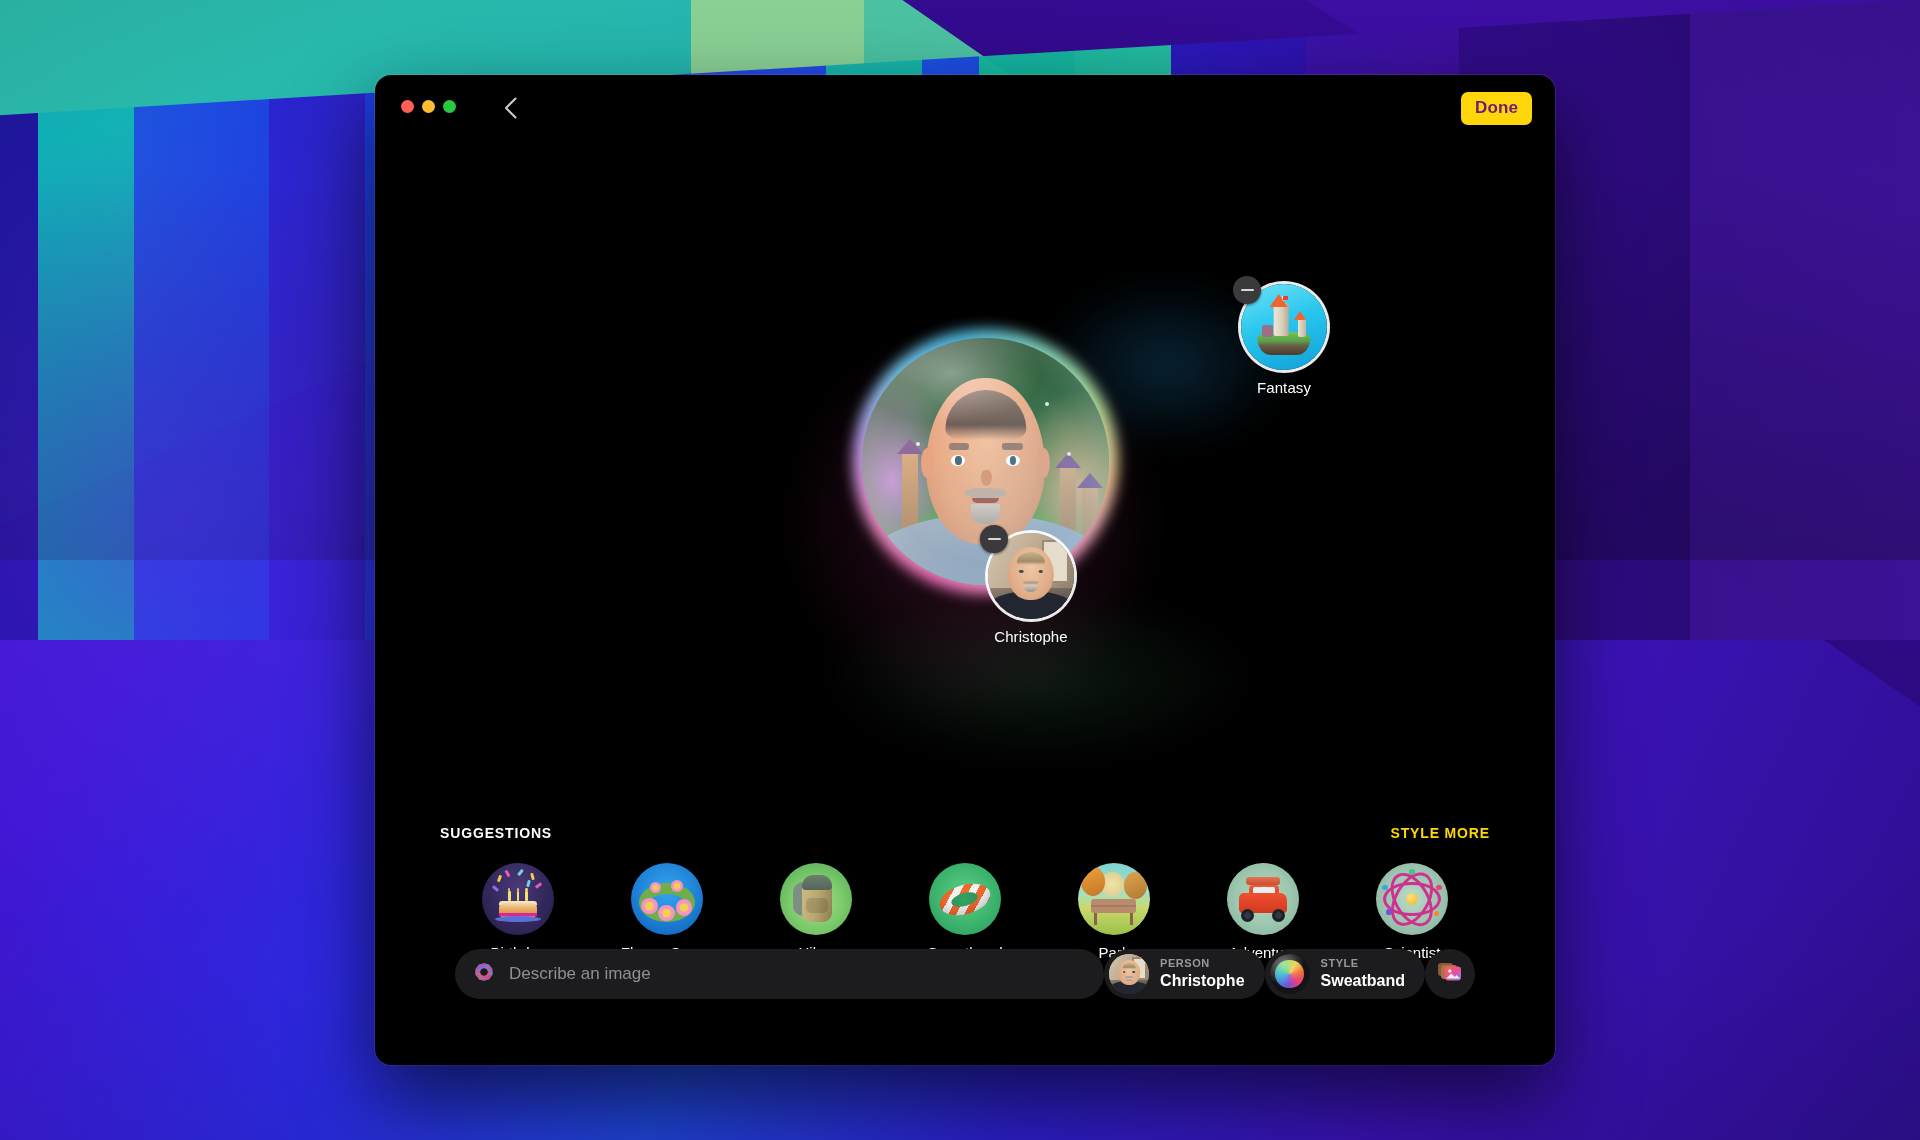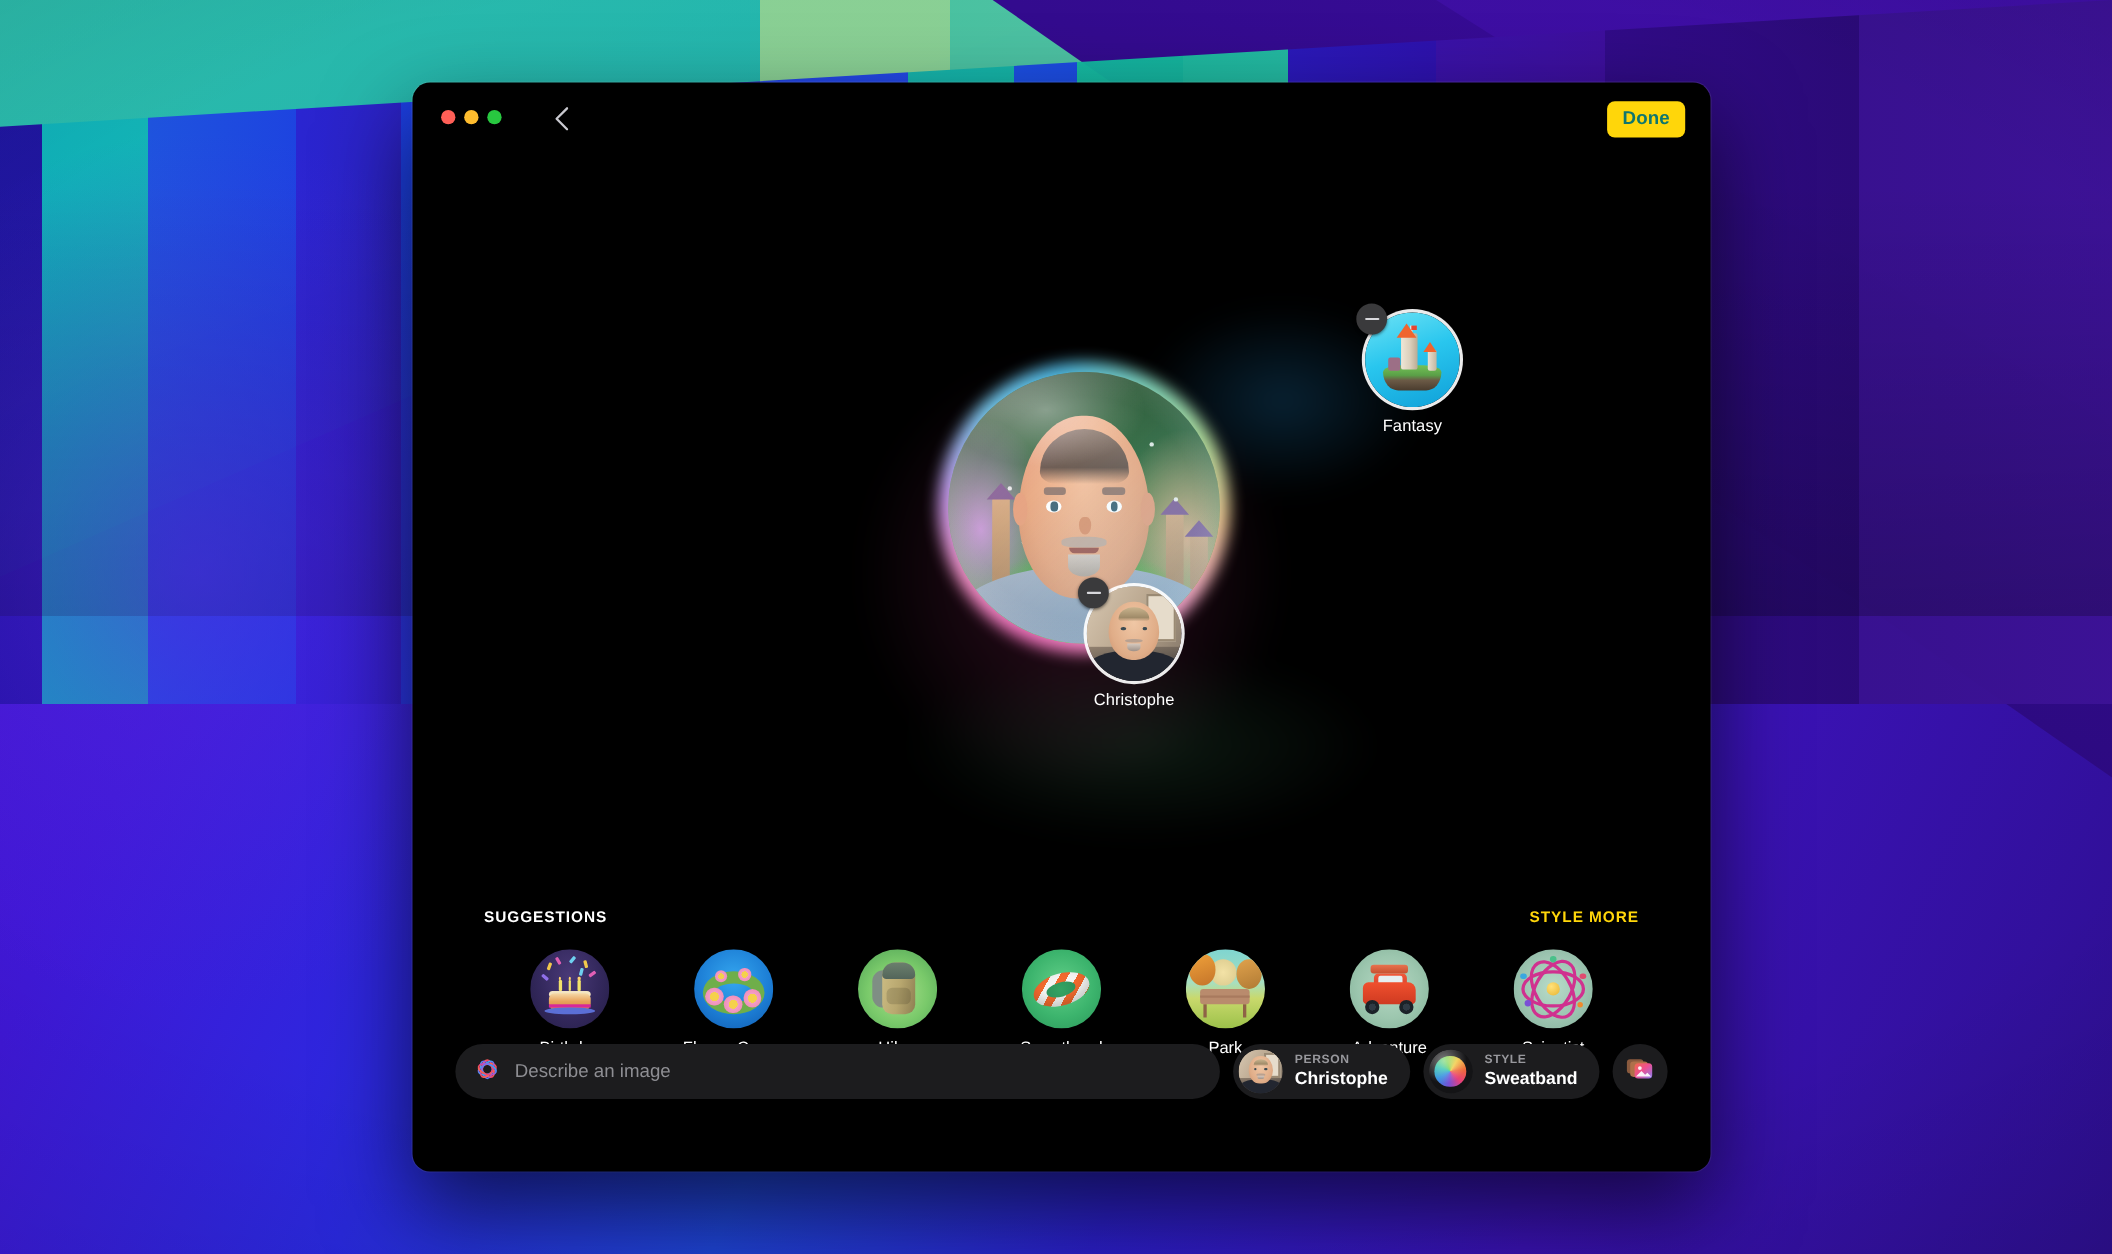--- a/index.html
+++ b/index.html
@@ -120,21 +120,21 @@
     position: absolute; left: 118px; top: 14px;
     width: 34px; height: 38px;
     display: flex; align-items: center; justify-content: center;
     cursor: pointer;
   }
   #back-btn svg { display: block; }
 
   #done-btn {
     position: absolute; right: 23px; top: 17px;
     background: #ffd60a;
-    color: #0f766e;
+    color: #701a75;
     border: none;
     border-radius: 7px;
     font-family: "Liberation Sans", sans-serif;
     font-size: 17px;
     font-weight: 700;
     padding: 6px 14px 7px;
     cursor: pointer;
     letter-spacing: .1px;
   }
 
@@ -477,22 +477,22 @@
   .ax-orbit { position:absolute; left:10%; top:26%; width:80%; height:48%;
     border-radius:50%; border: 3.5px solid #d0318f; box-sizing:border-box; }
   .ax-nuc { position:absolute; left:41%; top:41%; width:18%; height:18%;
     border-radius:50%; background: radial-gradient(circle at 36% 32%, #ffe27a, #e8b430); }
   .ax-dot { position:absolute; width:8%; height:8%; border-radius:50%; }
 
   
   #promptbar {
     position: absolute;
     left: 0; right: 0; bottom: 66px;
-    padding: 0 39px;
-    display: flex; align-items: flex-start; gap: 12px;
+    padding: 0 80px;
+    display: flex; align-items: flex-start; gap: 0;
   }
   #describe-field {
     flex: 1;
     height: 50px;
     background: #1c1c1e;
     border-radius: 25px;
     display: flex; align-items: center;
     padding: 0 18px;
     cursor: text;
   }

